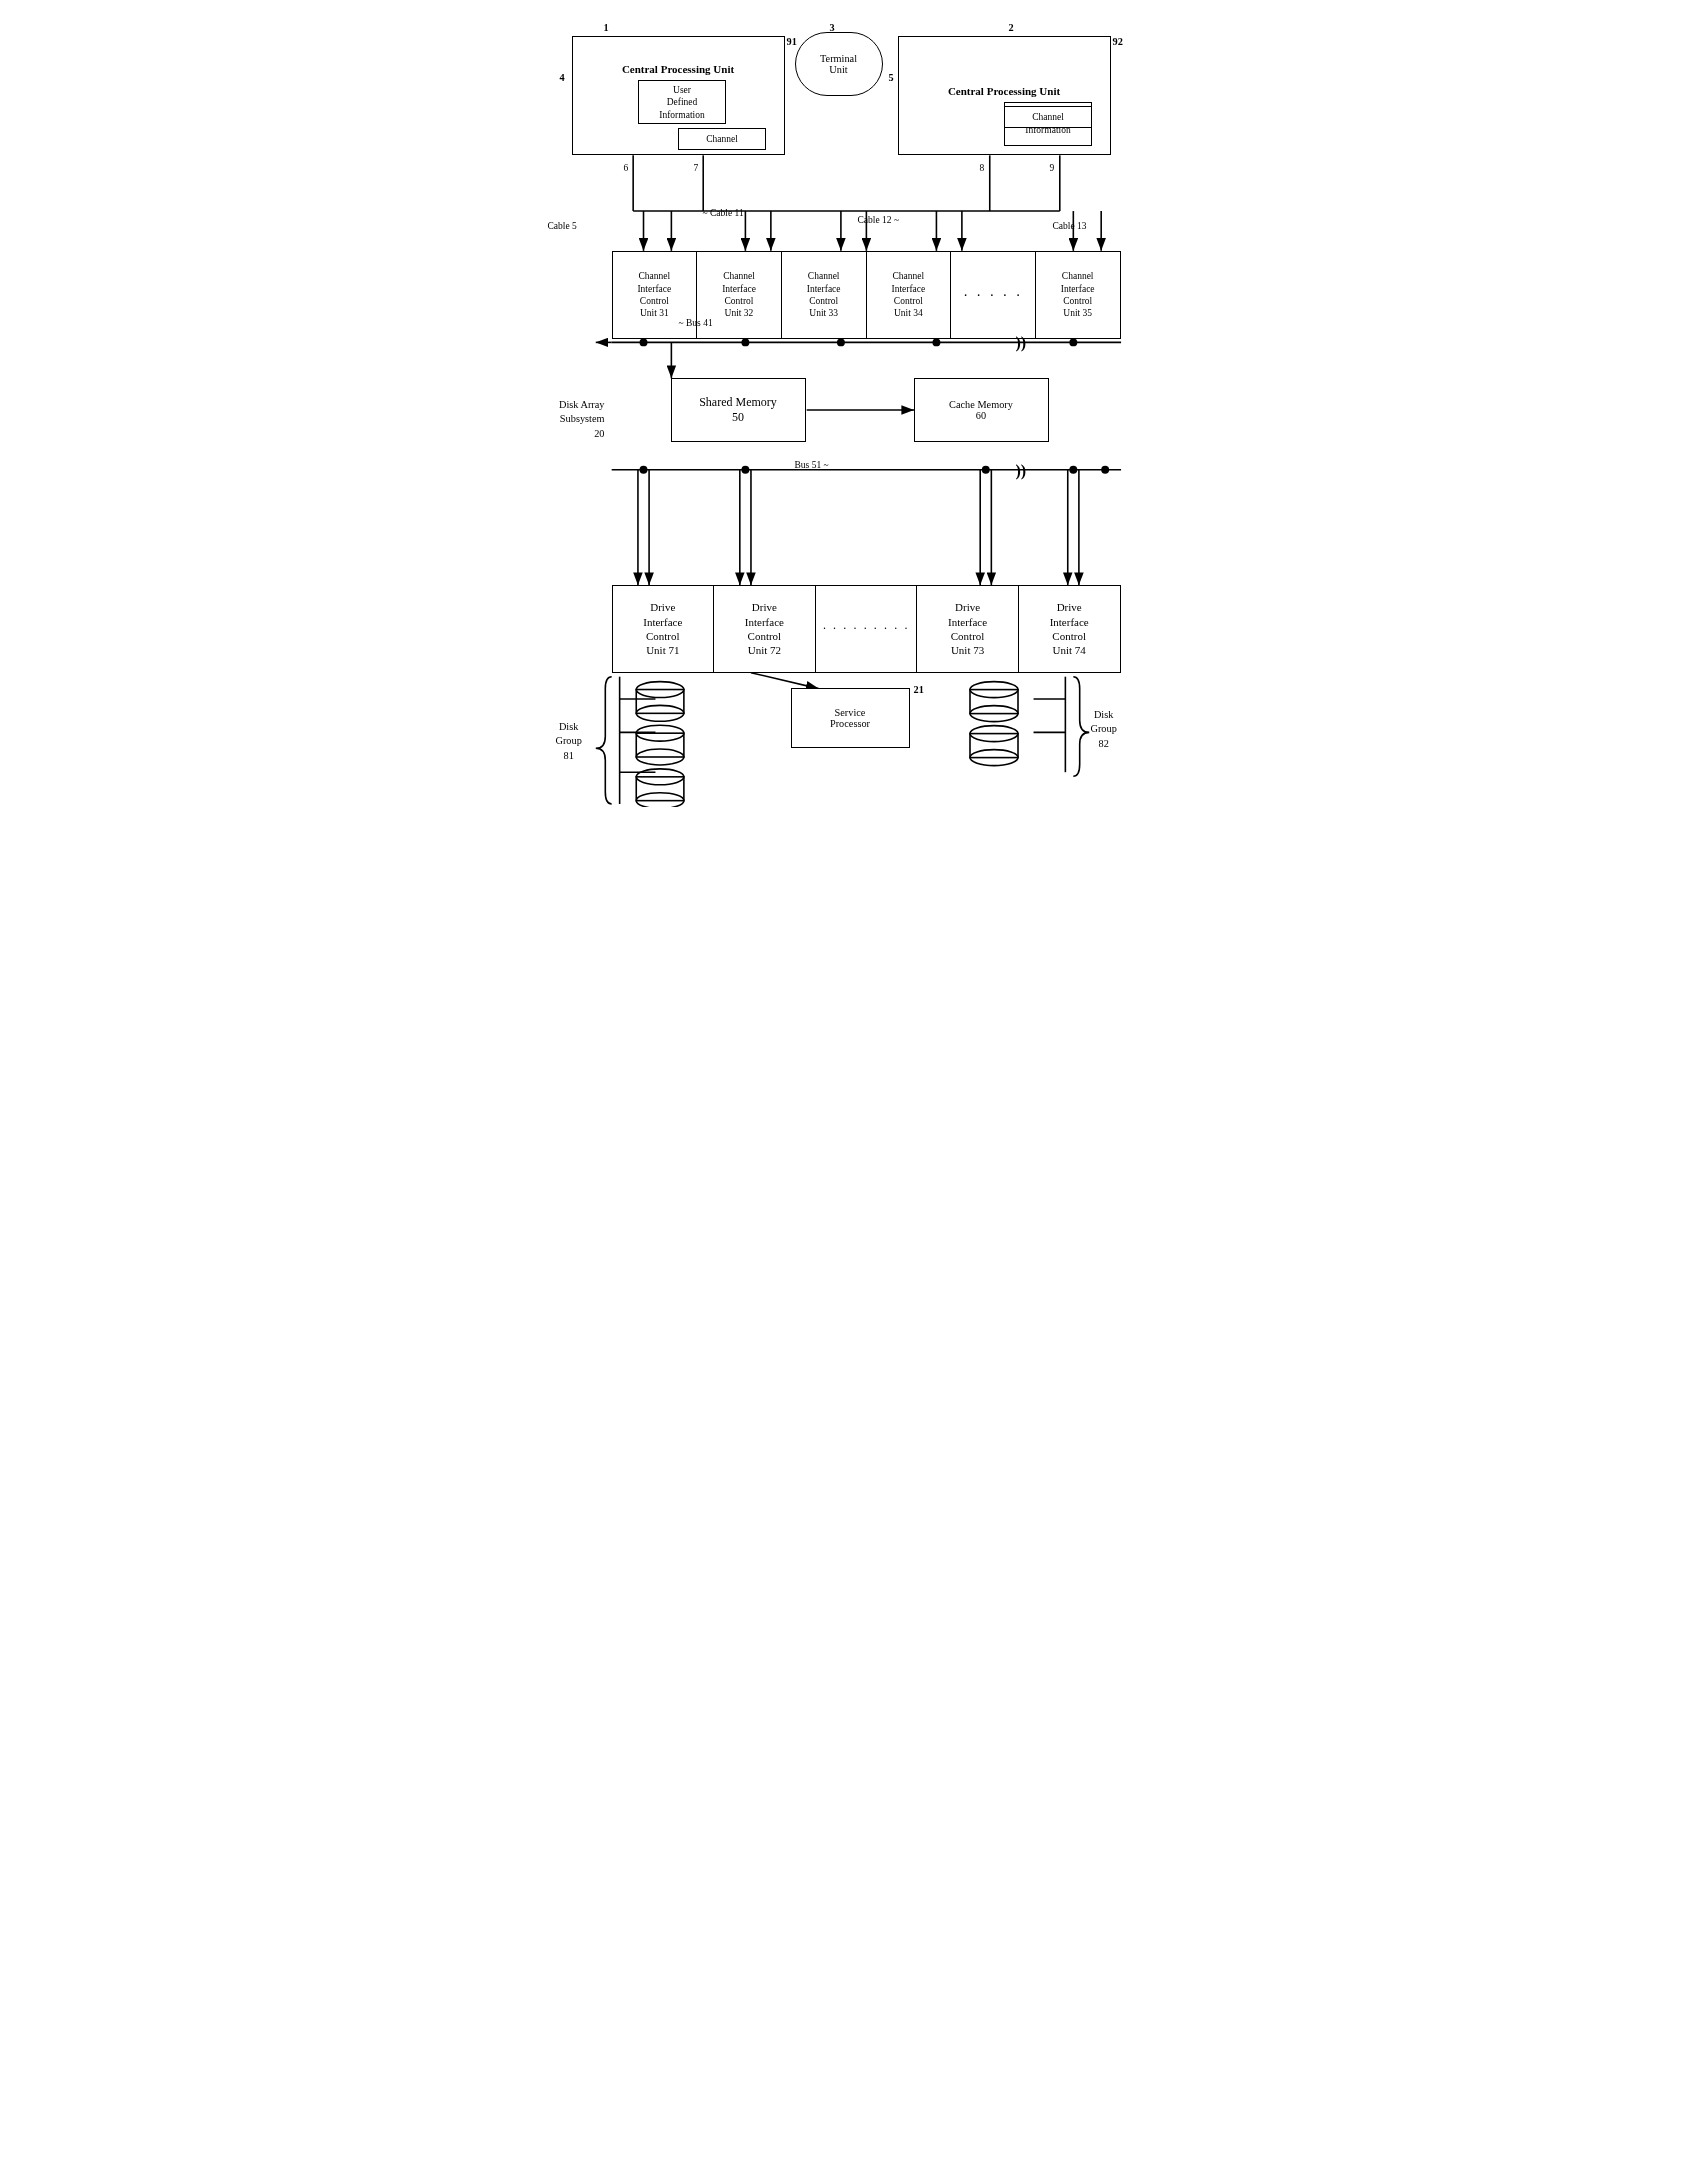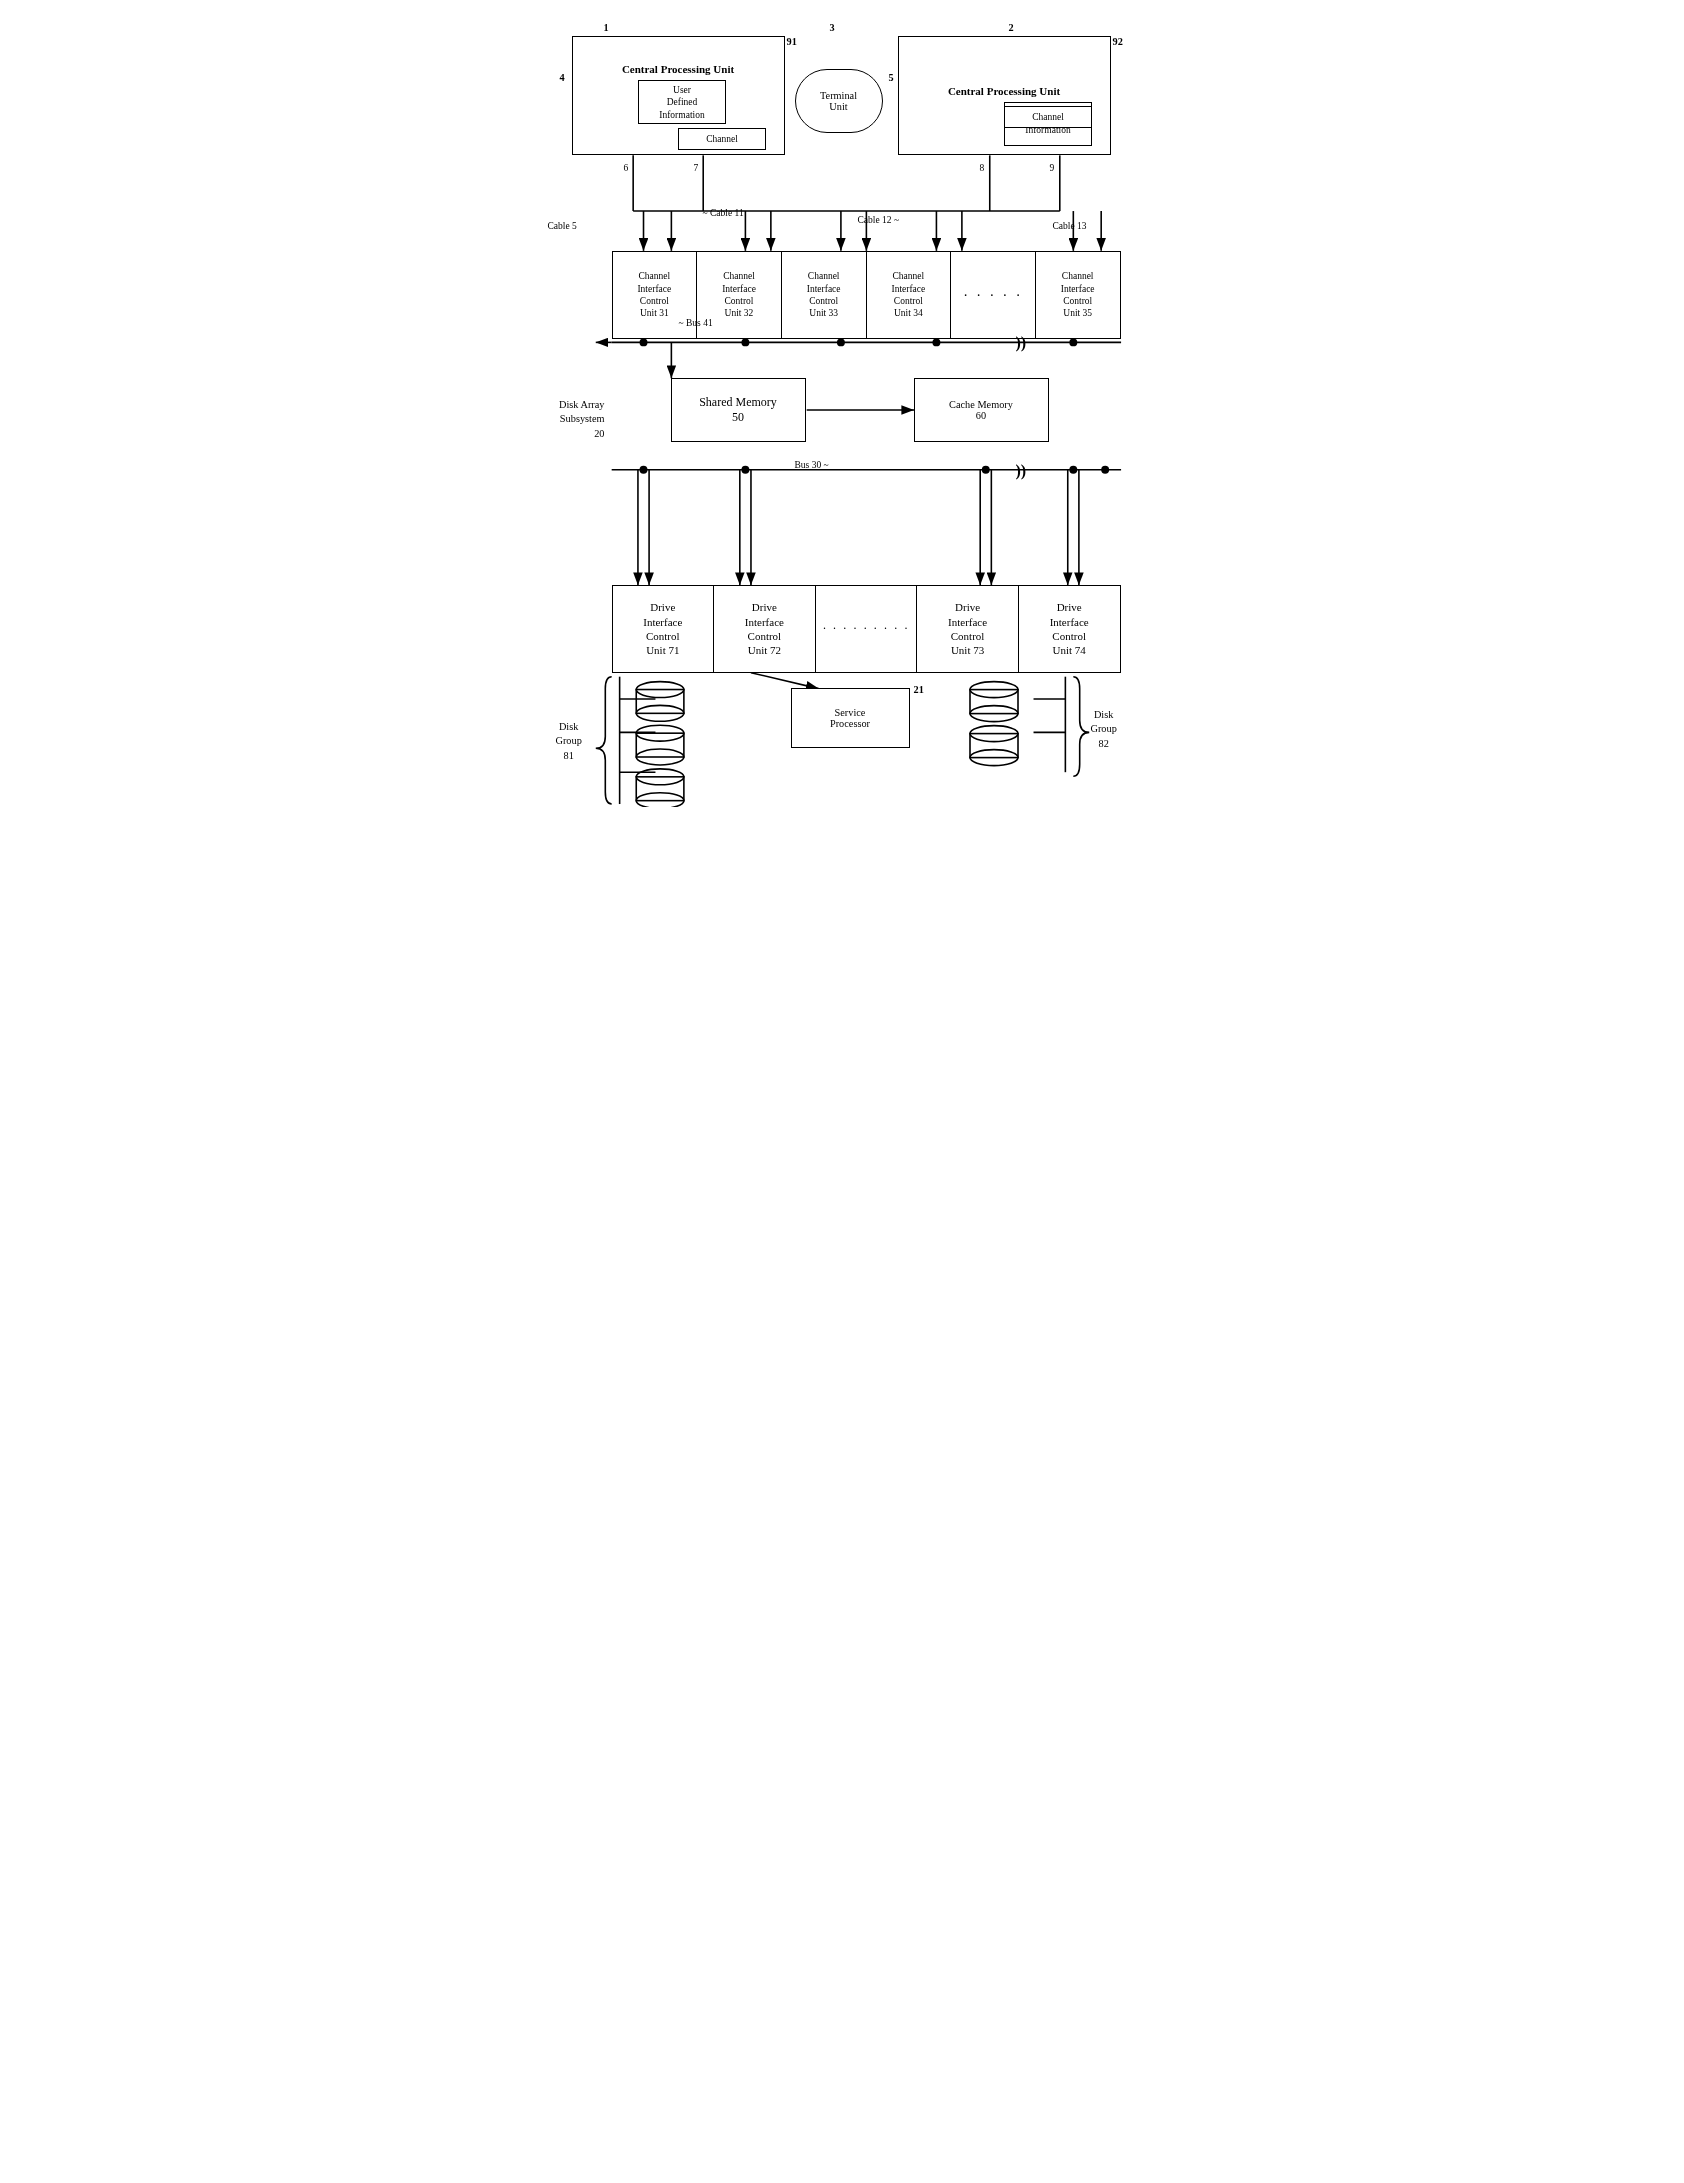--- a/index.html
+++ b/index.html
@@ -51,21 +51,20 @@
       width: 88px; height: 64px;
       border: 1.6px solid #000;
       border-radius: 32px;
       background: #fff;
       text-align: center;
       display: flex;
       align-items: center;
       justify-content: center;
       font-size: 10.3px;
       font-weight: normal;
-      margin-top: 37px;
     }
 
     
     .cicu-row {
       position: absolute;
       left: 64px; top: 235px;
       width: 509px; height: 88px;
       border: 1.6px solid #000;
       background: #fff;
       display: flex;
@@ -376,21 +375,21 @@
   <div class="shared-mem">
     <span style="white-space:pre-line;">Shared Memory
 50</span>
   </div>
 
   <div class="cache-mem">
     <span style="white-space:pre-line;">Cache Memory
 60</span>
   </div>
 
-  <span class="outside-label" style="left:247px;top:444px;">Bus 30 ~</span>
+  <span class="outside-label" style="left:247px;top:444px;">Bus 51 ~</span>
 
   <div class="dicu-row">
     <div class="dicu-cell">Drive<br>Interface<br>Control<br>Unit 71</div>
     <div class="dicu-cell">Drive<br>Interface<br>Control<br>Unit 72</div>
     <div class="dicu-cell" style="font-size:12px;letter-spacing:1.6px;">· · · · · · · · ·</div>
     <div class="dicu-cell">Drive<br>Interface<br>Control<br>Unit 73</div>
     <div class="dicu-cell">Drive<br>Interface<br>Control<br>Unit 74</div>
   </div>
 
   <div class="das-label">

